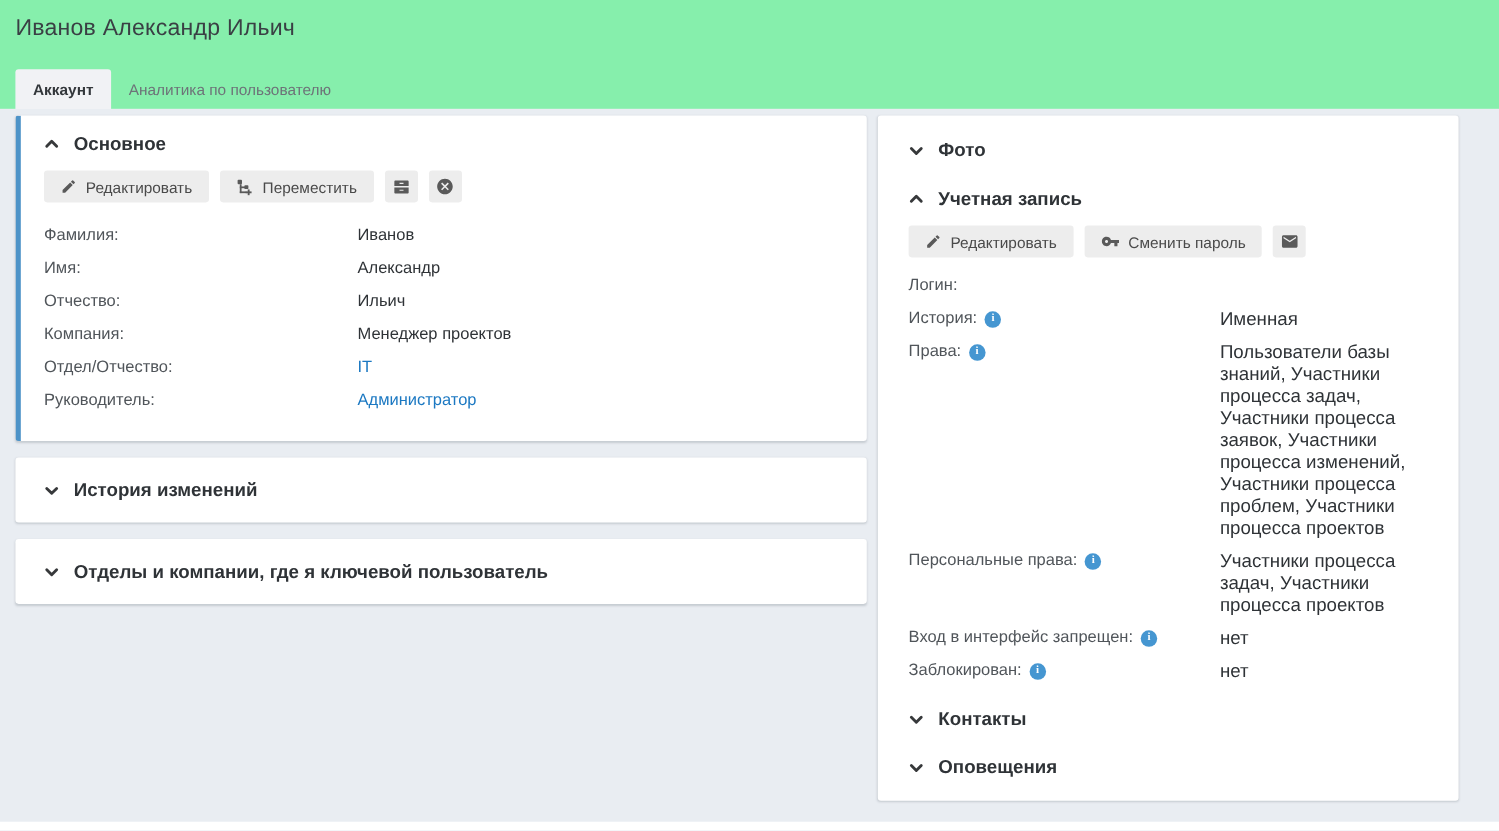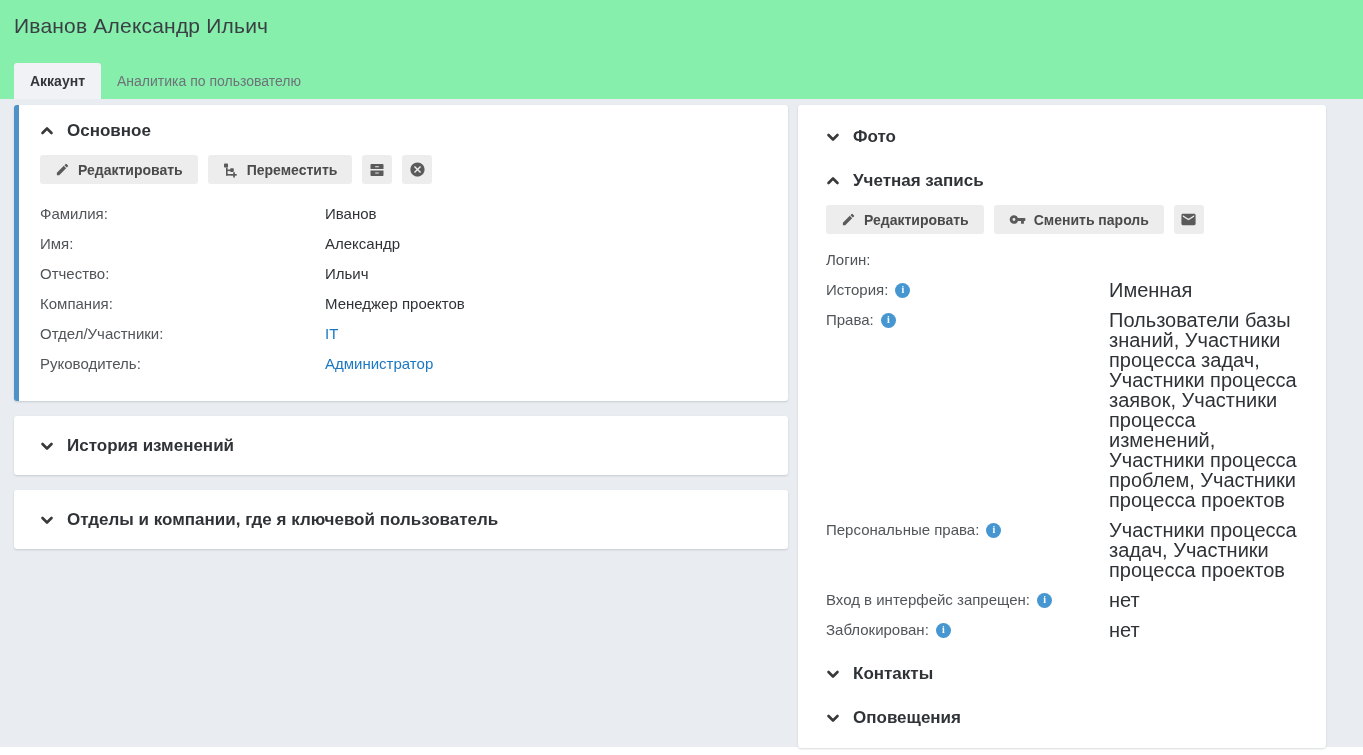--- a/index.html
+++ b/index.html
@@ -38,39 +38,39 @@
   
   .sec-header { display:flex; align-items:center; gap:13px; cursor:pointer; }
   .sec-title { font-size:17px; font-weight:700; color:#2f3337; }
   .chev { width:14px; height:14px; flex:none; display:block; }
   .chev polyline { fill:none; stroke:#37393b; stroke-width:2.6; stroke-linecap:round; stroke-linejoin:round; }
   
   .toolbar { display:flex; gap:10px; margin:14px 0 15px 0; align-items:center; }
   .btn {
     display:inline-flex; align-items:center; gap:8px; height:29px;
     background:#ededed; border:none; border-radius:3px; padding:0 15px;
-    font-family:inherit; font-size:14px; font-weight:700; color:#4a4a4a; cursor:pointer;
+    font-family:inherit; font-size:14px; font-weight:400; color:#4a4a4a; cursor:pointer;
   }
   .btn svg { flex:none; }
   .btn.icon-only { width:30px; padding:0; justify-content:center; }
   .gicon { fill:#5a5a5a; }
   
   .frow { display:flex; align-items:flex-start; }
   .left-fields .frow { line-height:30px; }
   .left-fields .flabel { width:285px; flex:none; font-size:15px; color:#50555a; }
   .left-fields .fvalue { font-size:15px; color:#2f3337; }
   a.link { color:#1b78c2; text-decoration:none; font-size:15px; }
   
   .right-pad { padding:16px 20px 20px 28px; }
   .right-fields .frow { margin-bottom:10px; }
   .right-fields .flabel-wrap {
     width:283px; flex:none; font-size:15px; color:#50555a; line-height:20px;
     display:flex; align-items:center; gap:7px;
   }
-  .right-fields .fvalue { width:200px; font-size:20px; color:#2f3337; line-height:20px; }
+  .right-fields .fvalue { width:200px; font-size:17px; color:#2f3337; line-height:20px; }
   .info-dot {
     width:15px; height:15px; flex:none; border-radius:50%;
     background:#4596d1; color:#fff; font-size:10px; font-weight:700;
     display:inline-flex; align-items:center; justify-content:center;
     font-family:"Liberation Serif","DejaVu Serif",serif; cursor:pointer;
   }
   .rsec { margin-top:24px; }
   .rsec.first { margin-top:6px; }
   .rtoolbar { margin:14px 0 16px 0; }
 </style>
@@ -140,21 +140,21 @@
         </div>
         <div class="frow">
           <div class="flabel">Отчество:</div>
           <div class="fvalue">Ильич</div>
         </div>
         <div class="frow">
           <div class="flabel">Компания:</div>
           <div class="fvalue">Менеджер проектов</div>
         </div>
         <div class="frow">
-          <div class="flabel">Отдел/Участники:</div>
+          <div class="flabel">Отдел/Отчество:</div>
           <a class="link" href="#">IT</a>
         </div>
         <div class="frow">
           <div class="flabel">Руководитель:</div>
           <a class="link" href="#">Администратор</a>
         </div>
       </div>
     </section>
 
 

